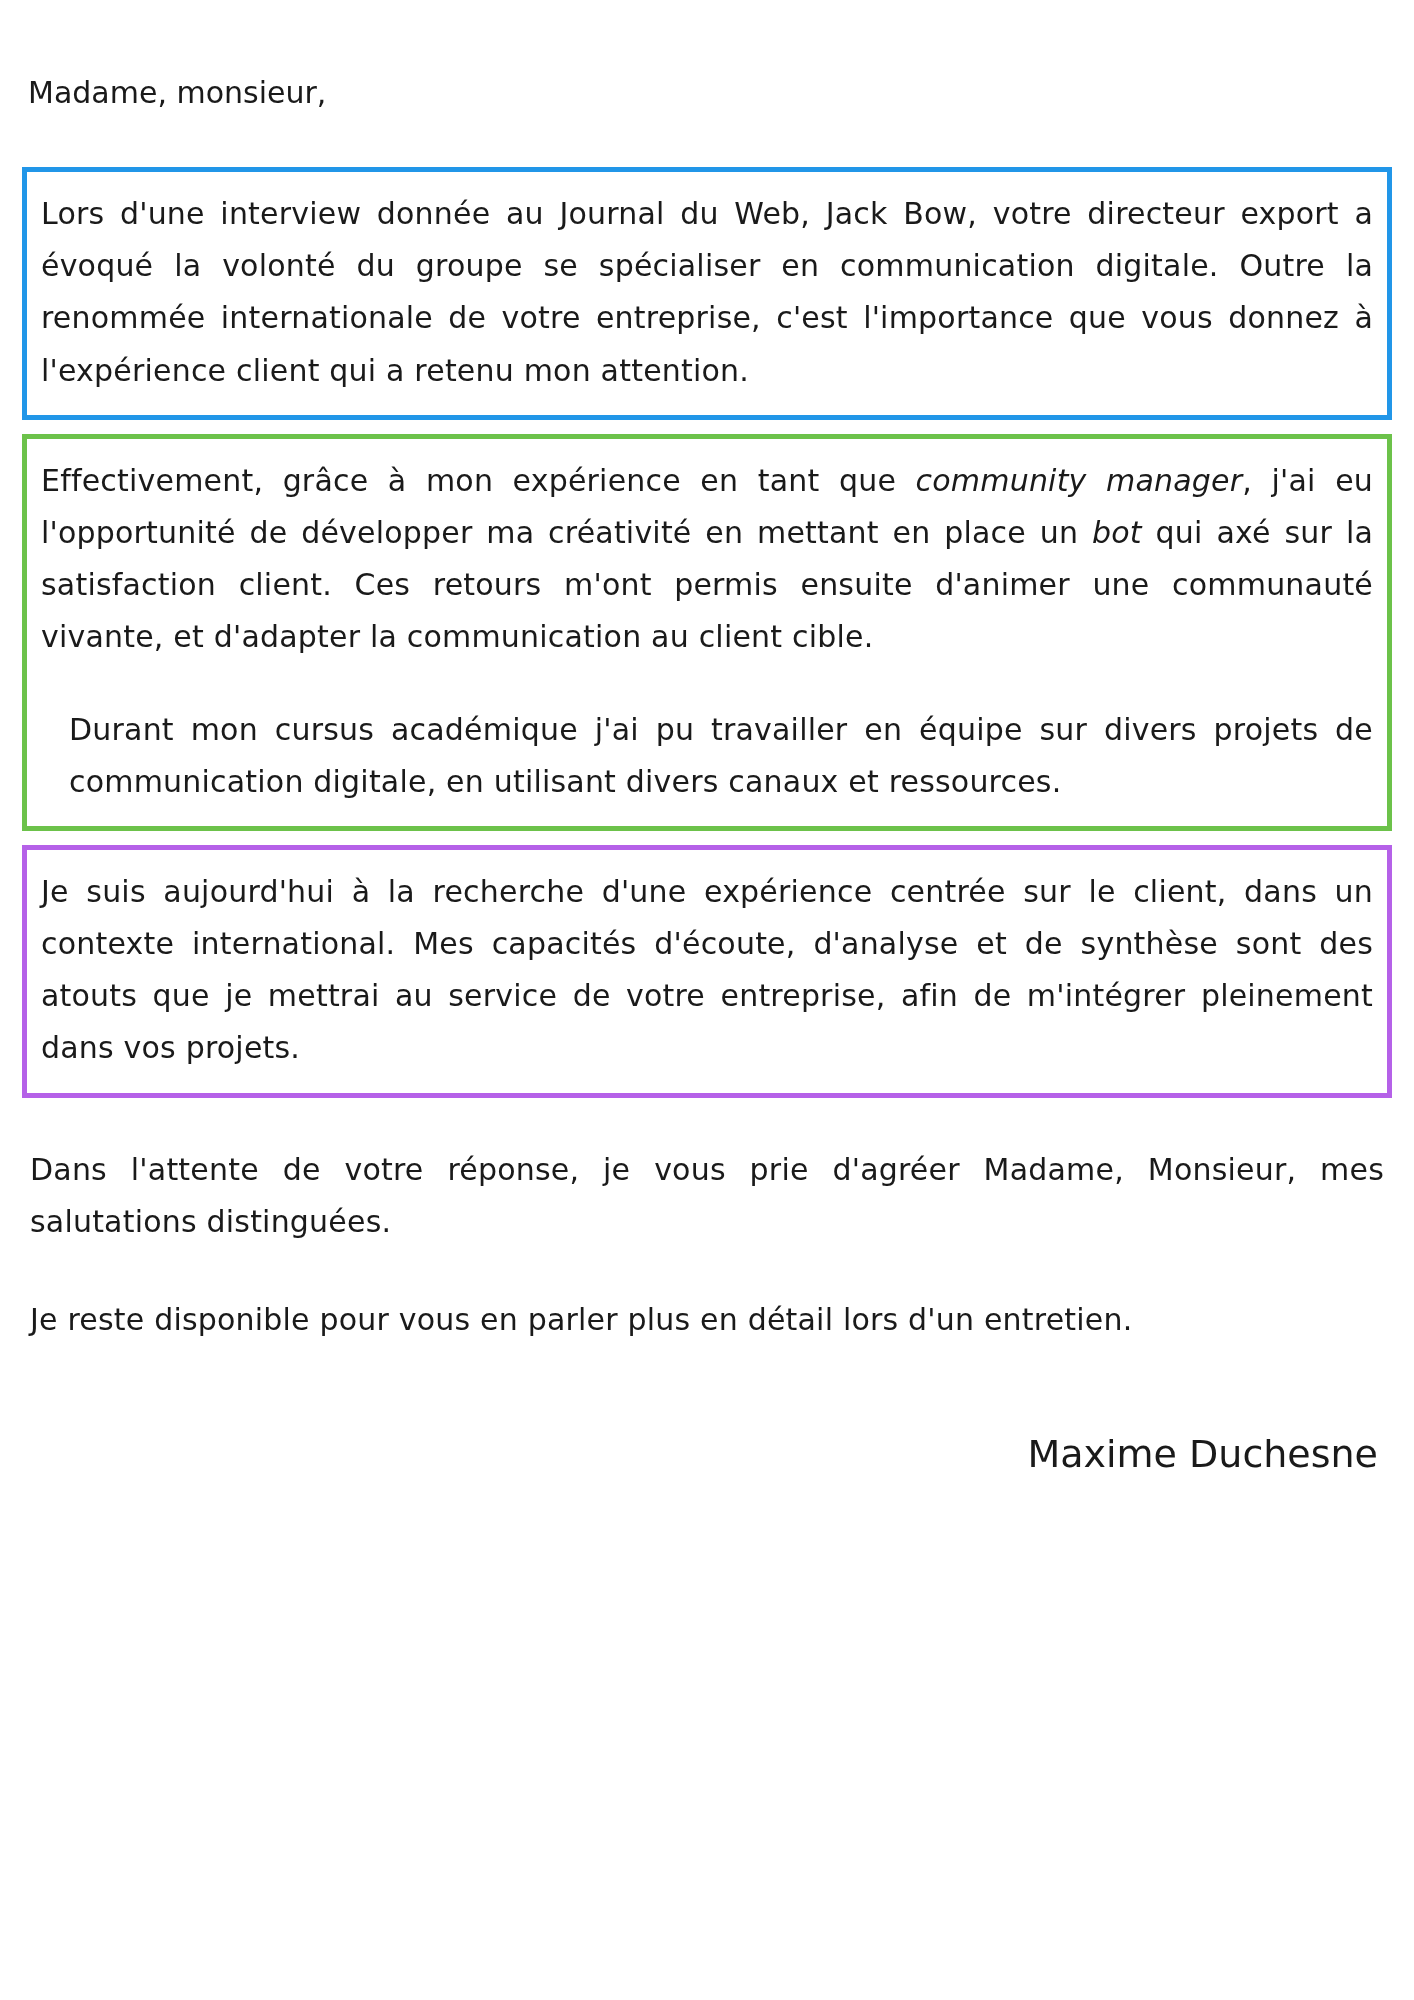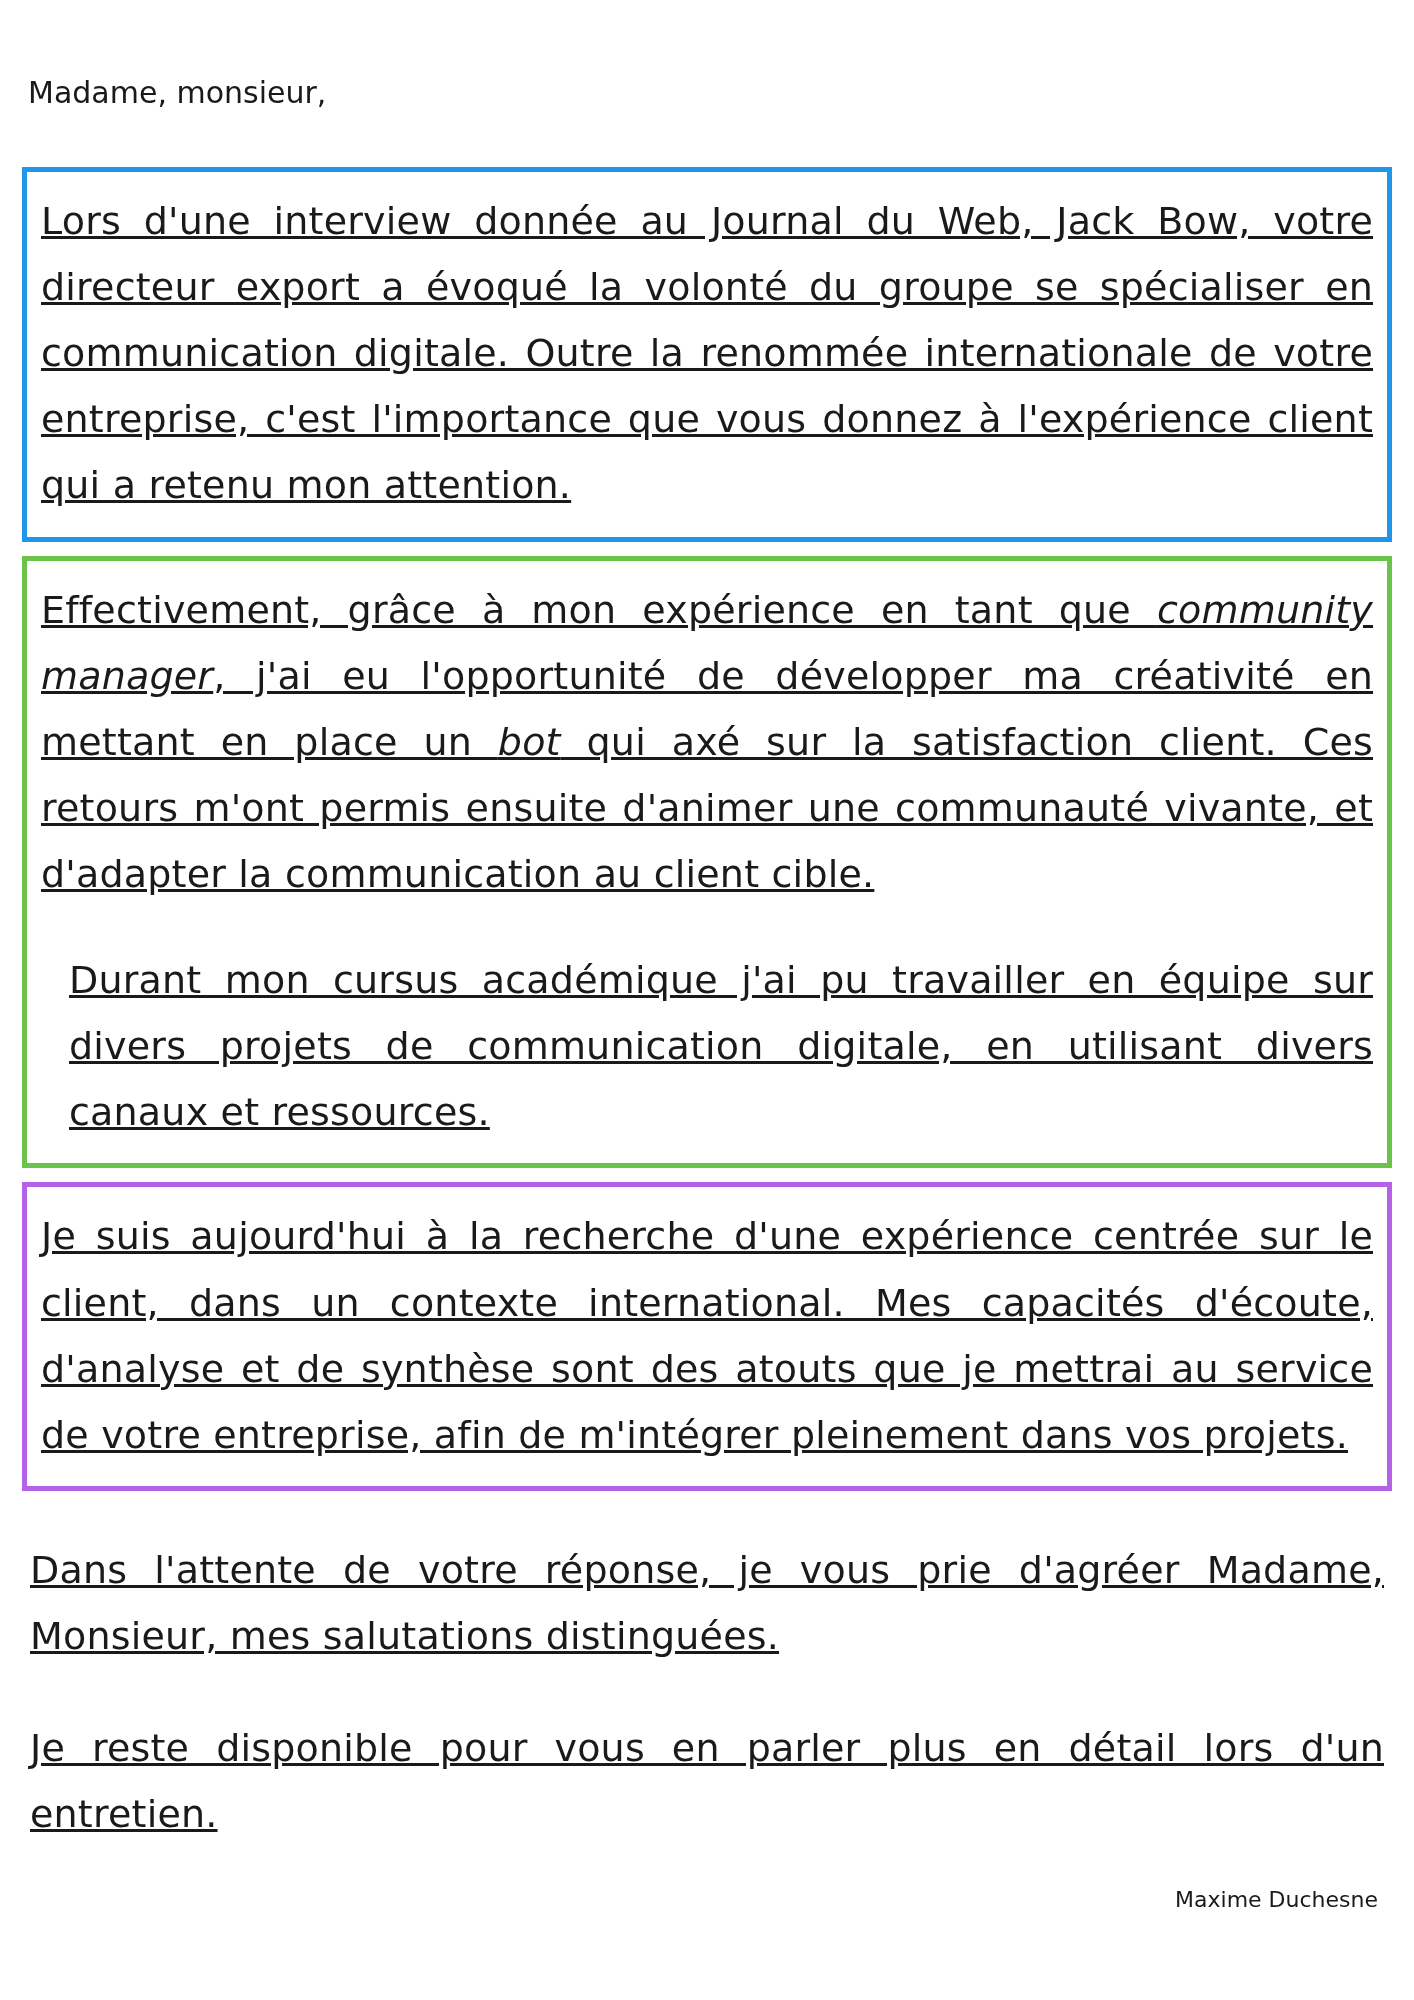--- a/index.html
+++ b/index.html
@@ -13,27 +13,26 @@
     font-family: "DejaVu Sans", sans-serif;
     color: #1a1a1a;
   }
   .page {
     box-sizing: border-box;
     width: 1414px;
     min-height: 2000px;
     padding: 70px 22px 20px 22px;
   }
   .para {
-    font-size: 38px;
+    font-size: 30px;
     line-height: 1.74;
     text-align: justify;
     text-justify: inter-word;
     margin: 0;
     letter-spacing: 0.2px;
-    text-decoration: underline;
   }
   .salutation {
     margin: 0 0 52px 6px;
     font-size: 30px;
     line-height: 1.5;
   }
   .block {
     box-sizing: border-box;
     border-style: solid;
     border-width: 5px;
@@ -48,24 +47,24 @@
     margin-top: 40px;
     margin-left: 28px;
   }
   .plain-section {
     padding: 0 8px;
   }
   .plain-section .para {
     margin-top: 46px;
   }
   .signature {
-    margin-top: 38px;
+    margin-top: 82px;
     padding-right: 14px;
     text-align: right;
-    font-size: 22px;
+    font-size: 38px;
     line-height: 1.4;
   }
   em.term {
     font-style: italic;
   }
   .closing-indent {
     margin-top: 80px;
   }
 </style>
 </head>

